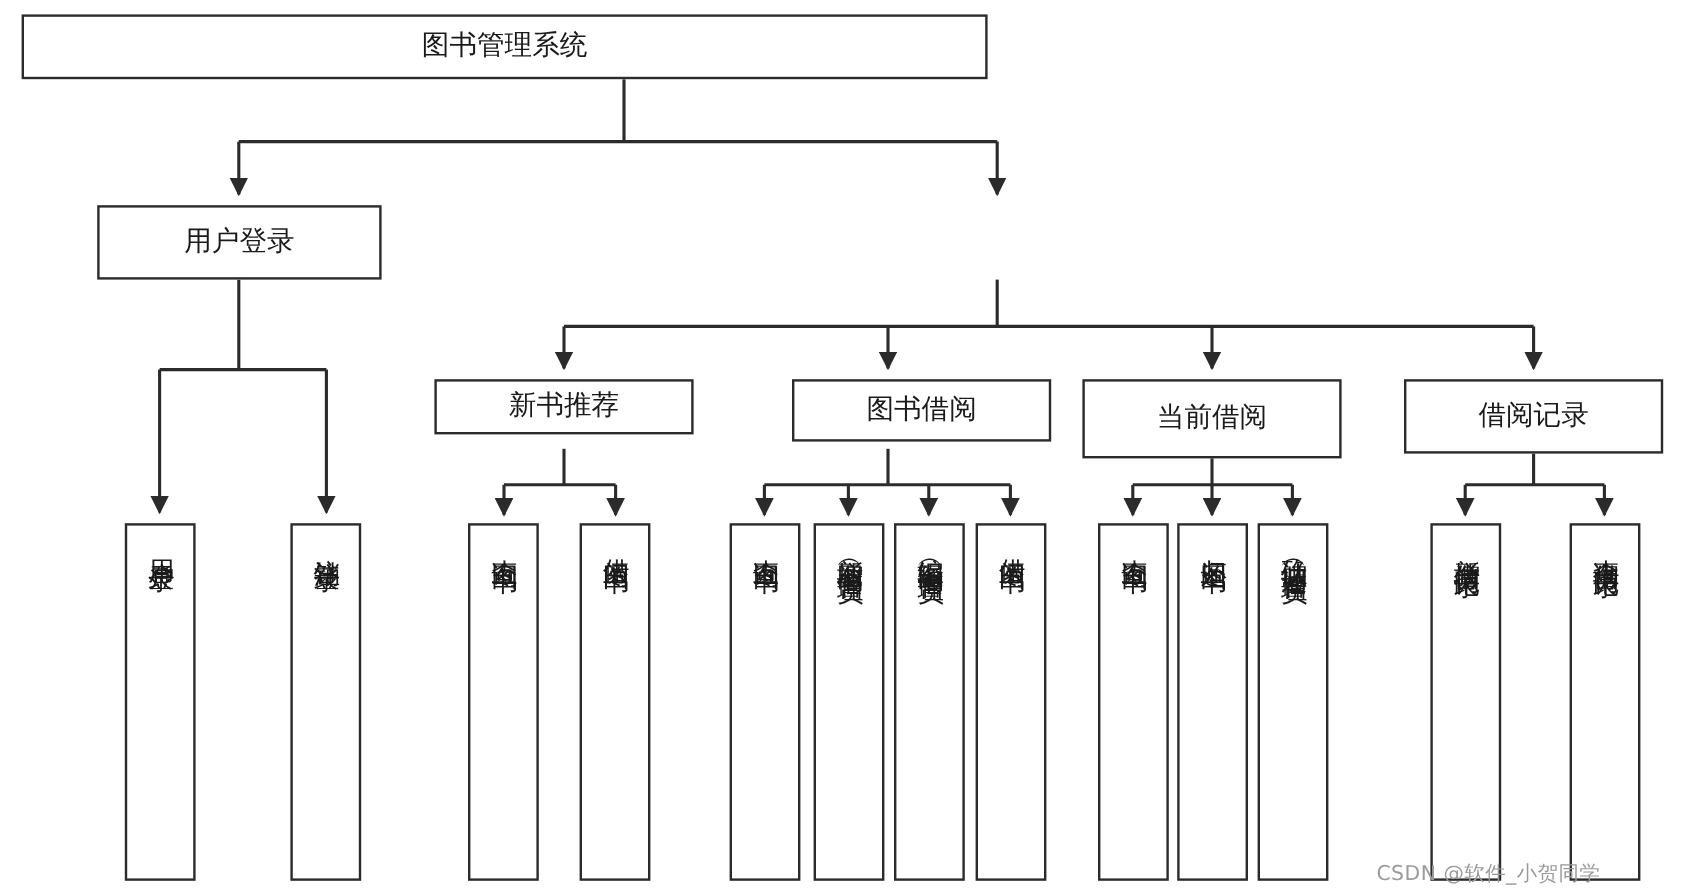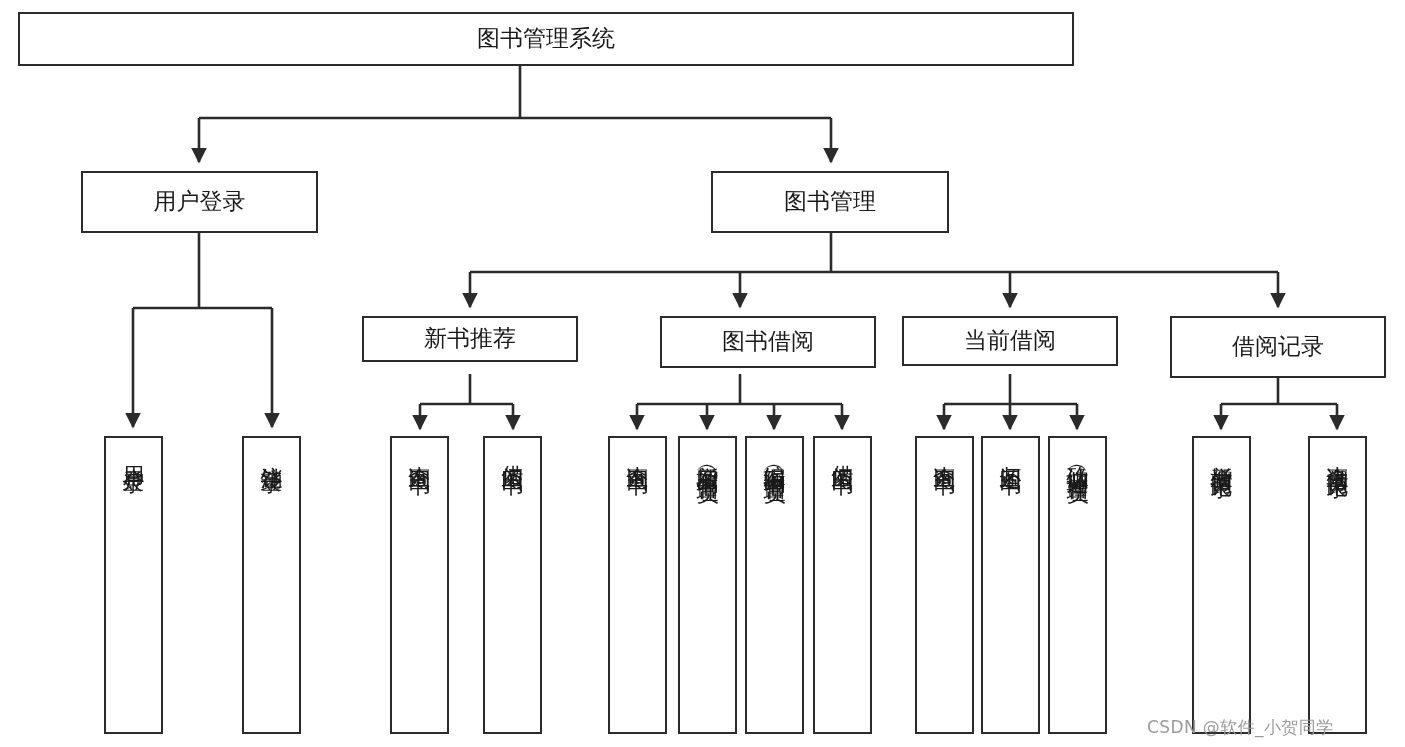--- a/index.html
+++ b/index.html
@@ -118,38 +118,35 @@
       <path d="M 1010 404 L 1010 429" marker-end="url(#arrow)"></path>
       <path d="M 1077 404 L 1077 429" marker-end="url(#arrow)"></path>
 
       <path d="M 1278 374 L 1278 404"></path>
       <path d="M 1221 404 L 1337 404"></path>
       <path d="M 1221 404 L 1221 429" marker-end="url(#arrow)"></path>
       <path d="M 1337 404 L 1337 429" marker-end="url(#arrow)"></path>
     </g>
   </svg>
 
-  <div class="node root horiz" style="left:18px; top:12px; width:1056px; height:54px;">
+  <div class="node root horiz" style="left:18px; top:12px; width:805px; height:54px;">
     <span class="label">图书管理系统</span>
   </div>
 
   <div class="node horiz" style="left:81px; top:171px; width:237px; height:62px;">
     <span class="label">用户登录</span>
-  </div>
-  <div class="node horiz" style="left:711px; top:171px; width:238px; height:62px;">
-    <span class="label">图书管理</span>
   </div>
 
   <div class="node horiz" style="left:362px; top:316px; width:216px; height:46px;">
     <span class="label">新书推荐</span>
   </div>
   <div class="node horiz" style="left:660px; top:316px; width:216px; height:52px;">
     <span class="label">图书借阅</span>
   </div>
-  <div class="node horiz" style="left:902px; top:316px; width:216px; height:50px;">
+  <div class="node horiz" style="left:902px; top:316px; width:216px; height:66px;">
     <span class="label">当前借阅</span>
   </div>
   <div class="node horiz" style="left:1170px; top:316px; width:216px; height:62px;">
     <span class="label">借阅记录</span>
   </div>
 
   <div class="node vert" style="left:104px; top:436px; width:59px; height:298px;">
     <span class="label">用户登录</span>
   </div>
   <div class="node vert" style="left:242px; top:436px; width:59px; height:298px;">

